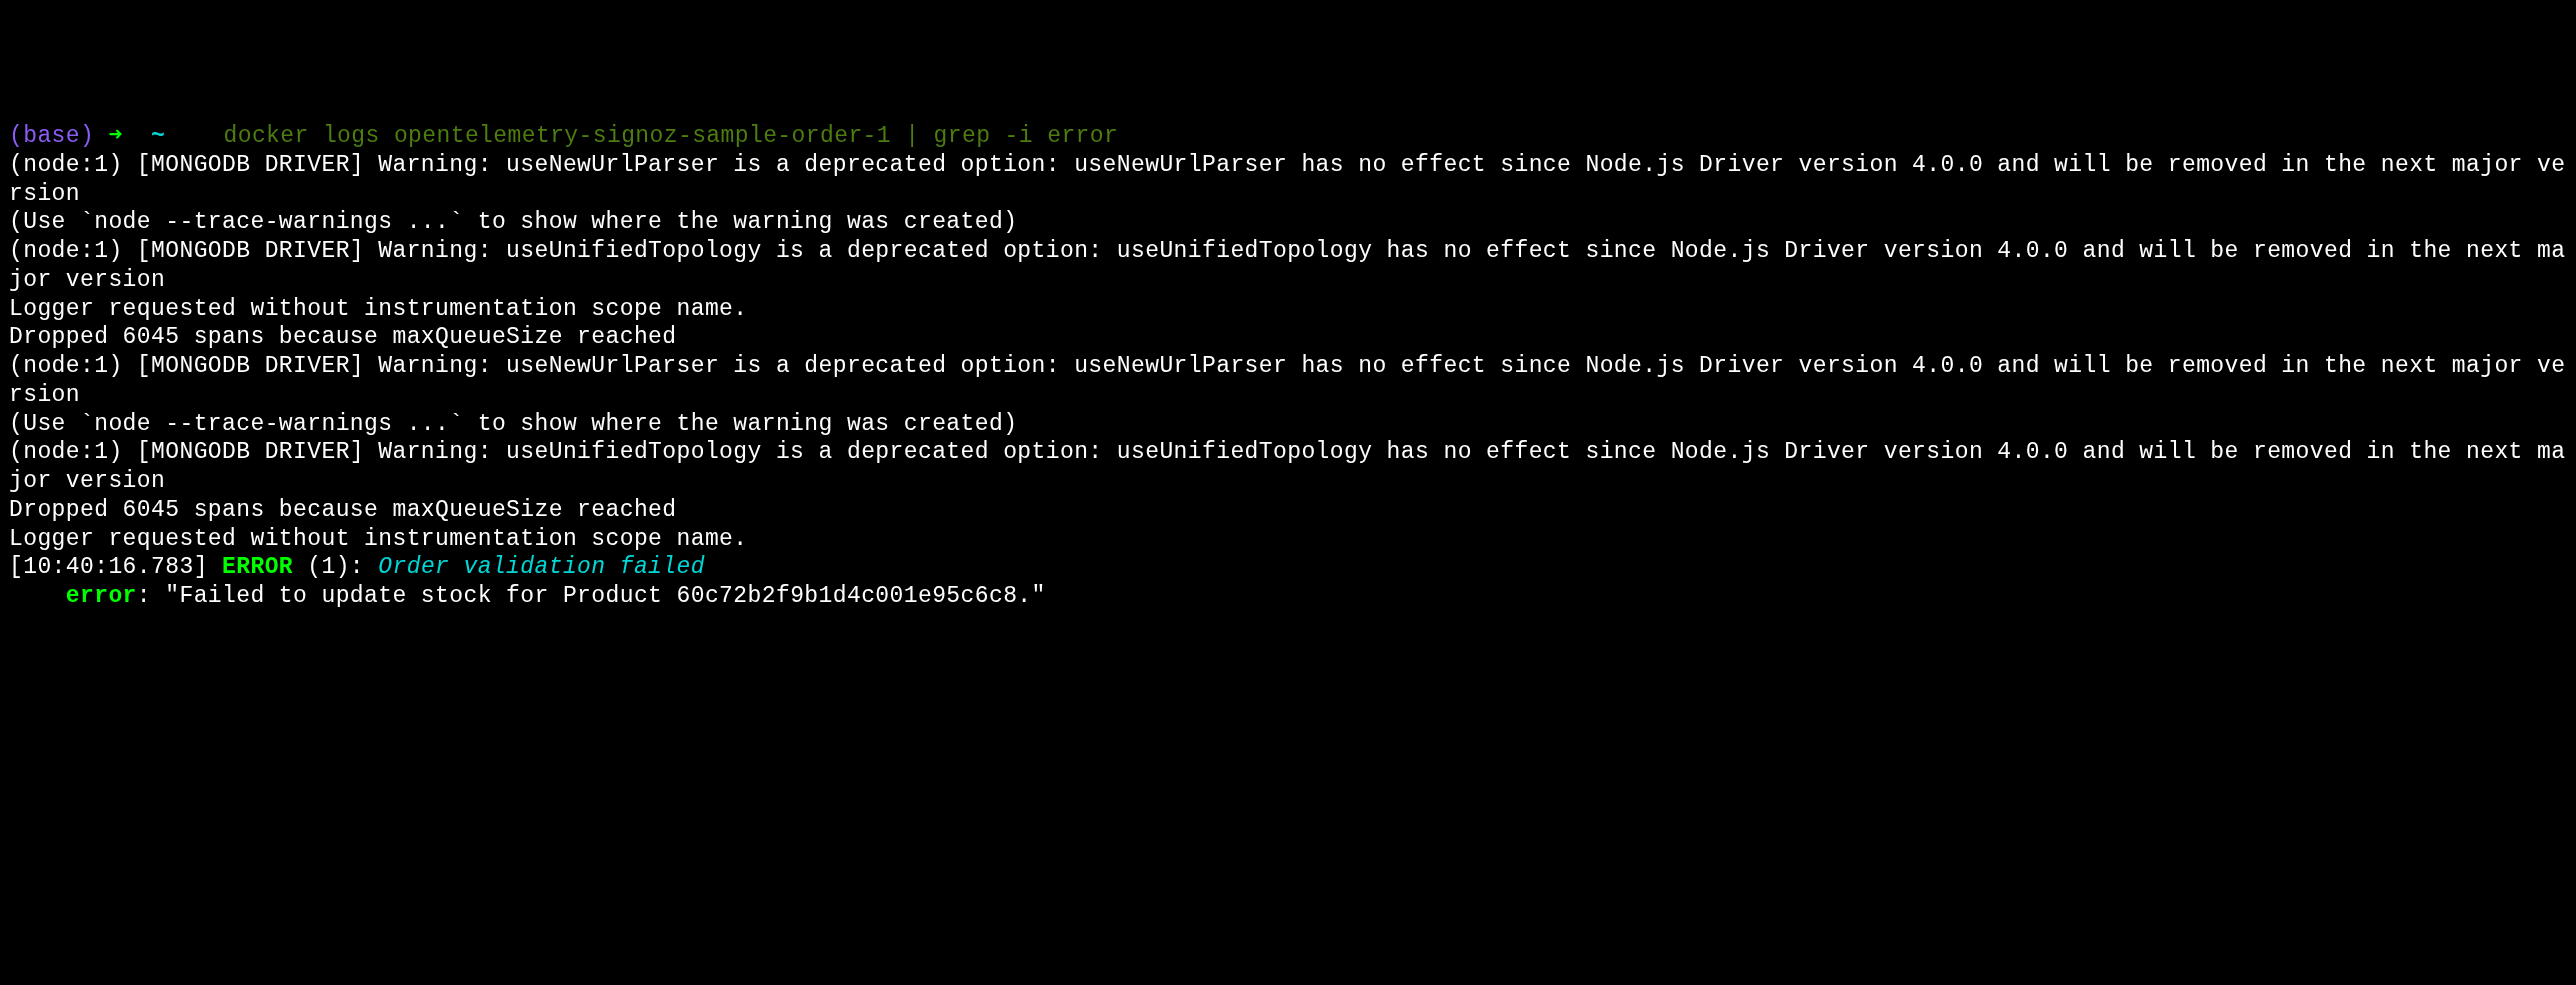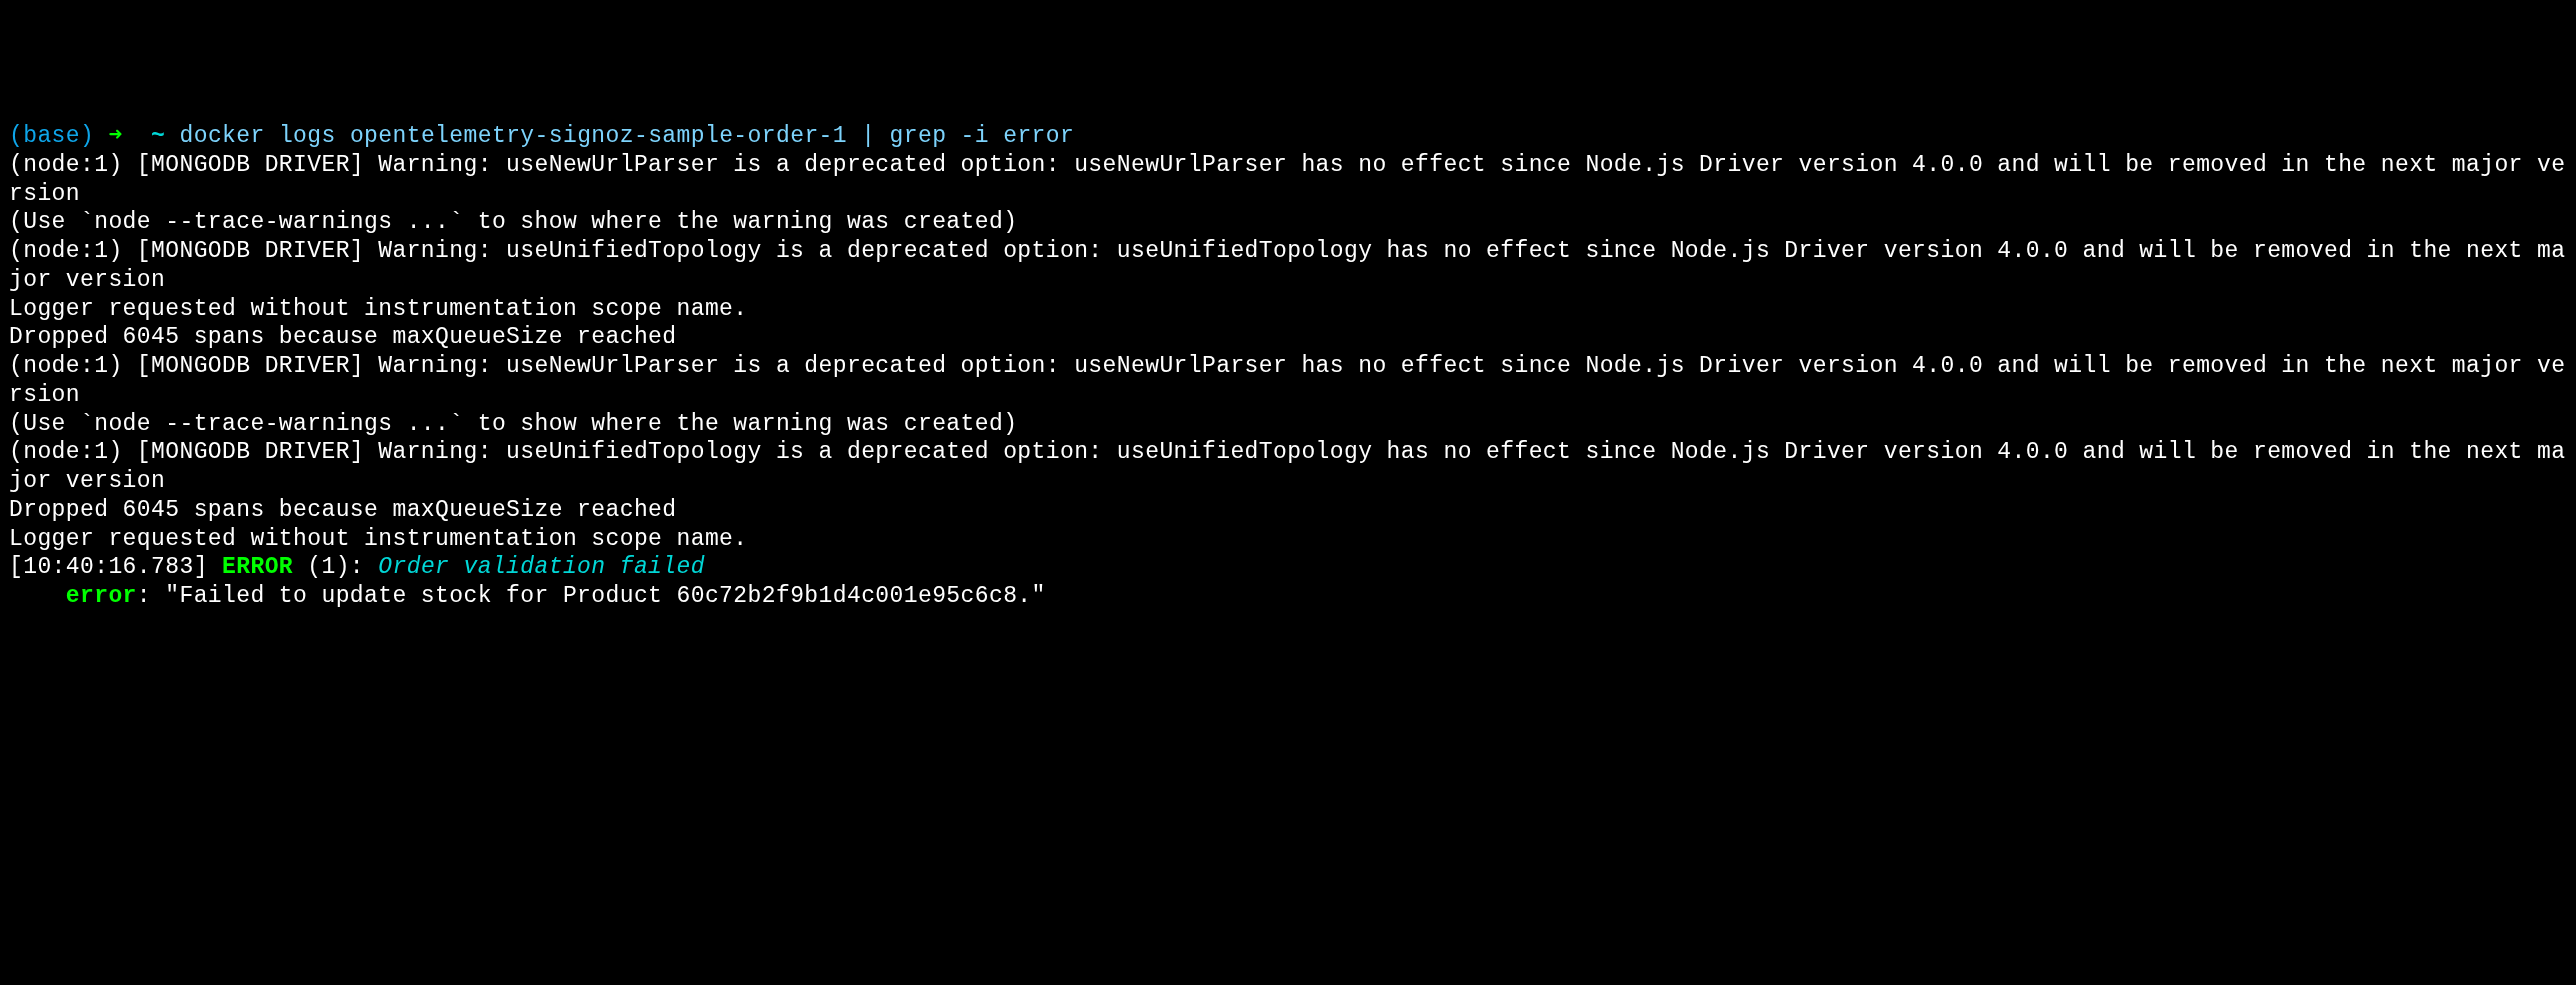--- a/index.html
+++ b/index.html
@@ -15,33 +15,34 @@
       line-height: 1.25;
       padding: 7.2px 9px;
       width: 2576px;
       height: 986px;
       overflow: hidden;
       white-space: pre-wrap;
       word-break: break-all;
       letter-spacing: 0.4px;
     }
     .prompt-env {
-      color: #0ea5e9;
+      color: #8b5cf6;
       margin-top: 48px;
     }
     .prompt-arrow {
       color: #00ff00;
       font-weight: bold;
     }
     .prompt-tilde {
       color: #00d7d7;
       font-weight: bold;
     }
     .cmd {
-      color: #7dd3fc;
+      color: #4d7c0f;
+      margin-left: 44px;
     }
     .output {
       color: #ffffff;
     }
     .timestamp-bracket {
       color: #ffffff;
     }
     .error-level {
       color: #00ff00;
       font-weight: bold;

